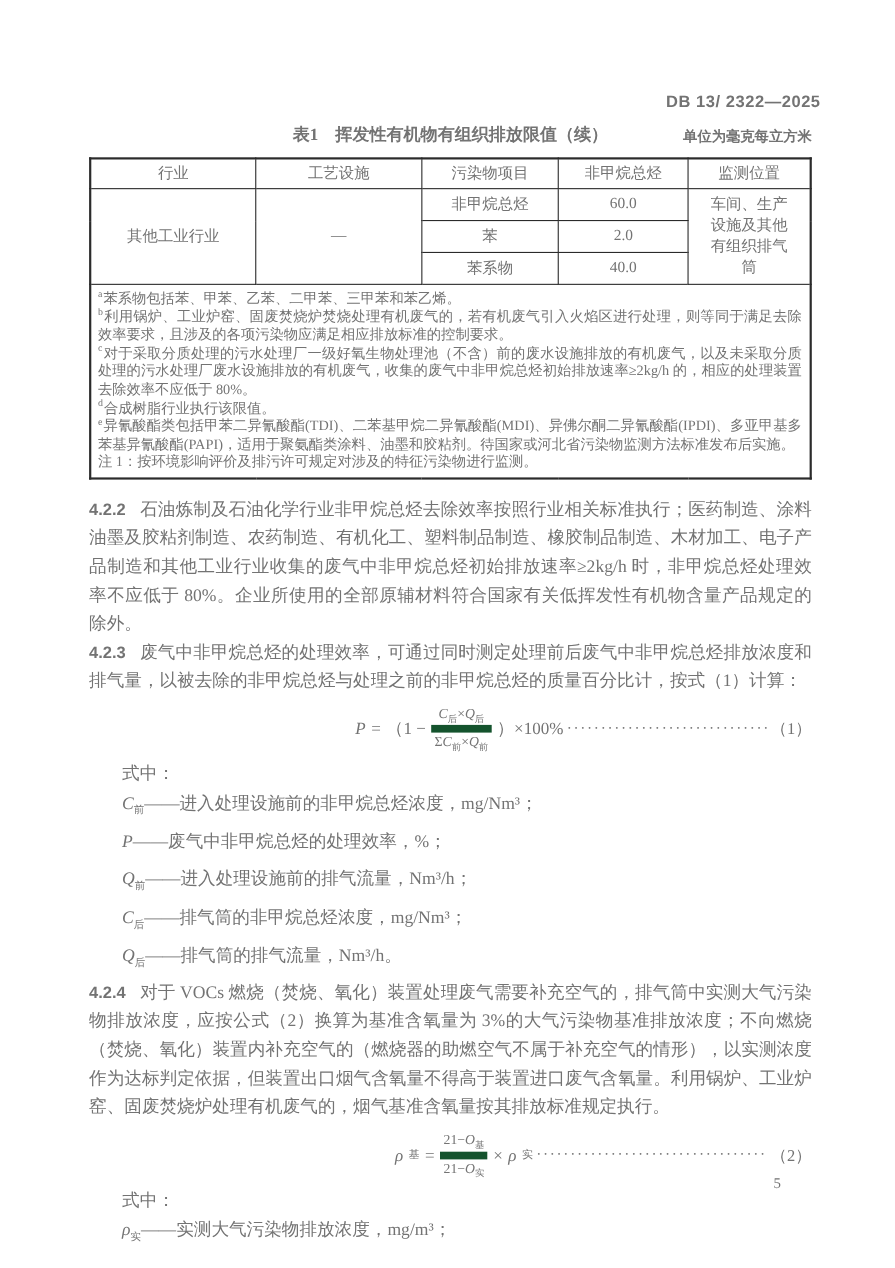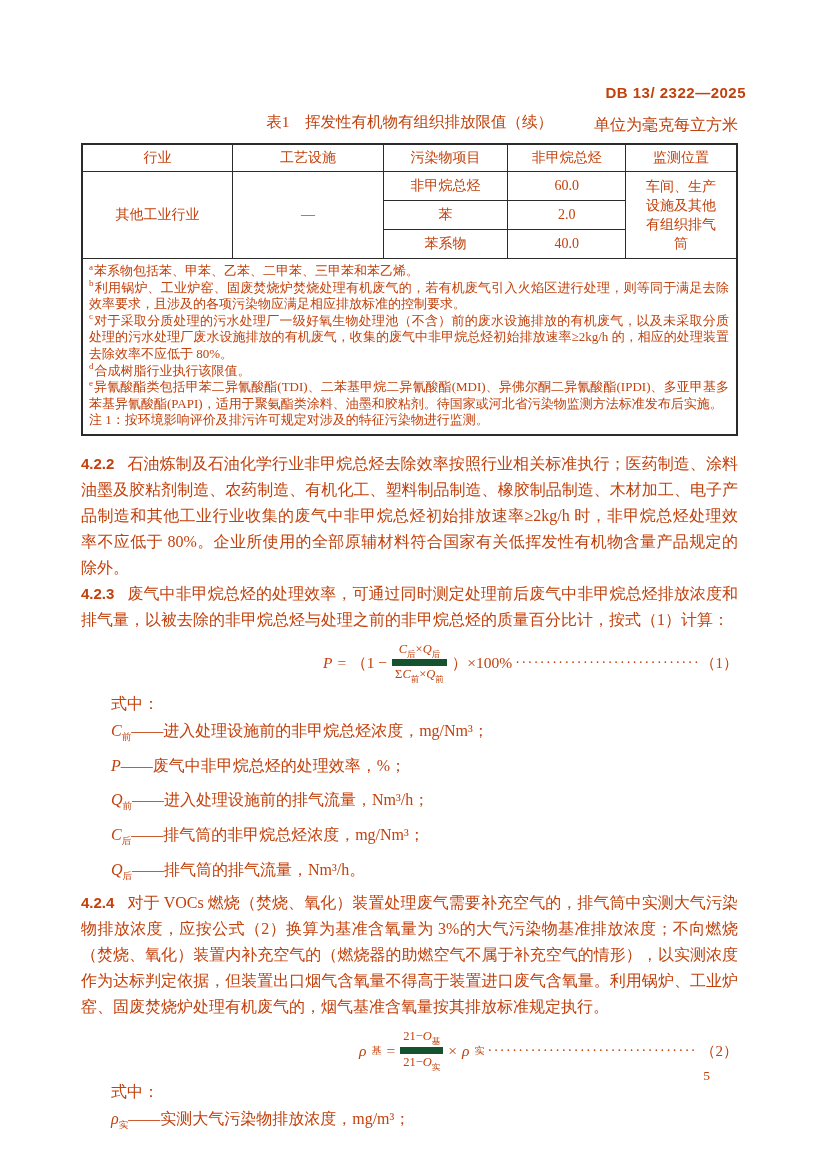--- a/index.html
+++ b/index.html
@@ -1,24 +1,24 @@
 <!DOCTYPE html>
 <html><head>
 <meta charset="utf-8">
 <style>
   html,body{margin:0;padding:0;background:#ffffff;}
-  .page{position:relative;width:814px;height:1153px;background:#ffffff;color:#c2410c;
+  .page{position:relative;width:814px;height:1153px;background:#ffffff;color:#737373;
         font-family:"Liberation Serif",serif;overflow:hidden;}
   .doc-number{position:absolute;top:84px;right:68px;font-family:"Liberation Sans",sans-serif;
         font-weight:700;font-size:15px;letter-spacing:.5px;}
   .content{position:absolute;left:81px;top:112px;width:657px;}
   
   .caption-row{position:relative;height:26px;}
-  .caption{display:block;text-align:center;font-weight:400;font-size:15.5px;}
-  .unit{position:absolute;right:0;top:3px;font-size:16px;font-weight:400;}
+  .caption{display:block;text-align:center;font-weight:700;font-size:15.5px;}
+  .unit{position:absolute;right:0;top:3px;font-size:13px;font-weight:700;}
   
   table.etable{width:100%;border-collapse:collapse;margin-top:5px;border:2px solid #2b2b2b;}
   .etable th,.etable td{border:1px solid #2b2b2b;text-align:center;font-weight:400;
         font-size:14px;padding:2px 4px;}
   .etable thead th{height:22px;}
   .etable tbody td{height:24px;}
   .etable td.loc{line-height:19px;padding:2px 13px;}
   .etable td.fncell{text-align:left;font-size:13px;line-height:16.6px;padding:4px 7px 5px 6px;height:auto;}
   .fn{text-align:justify;}
   .fn sup{font-size:9px;line-height:0;margin-right:1px;}

